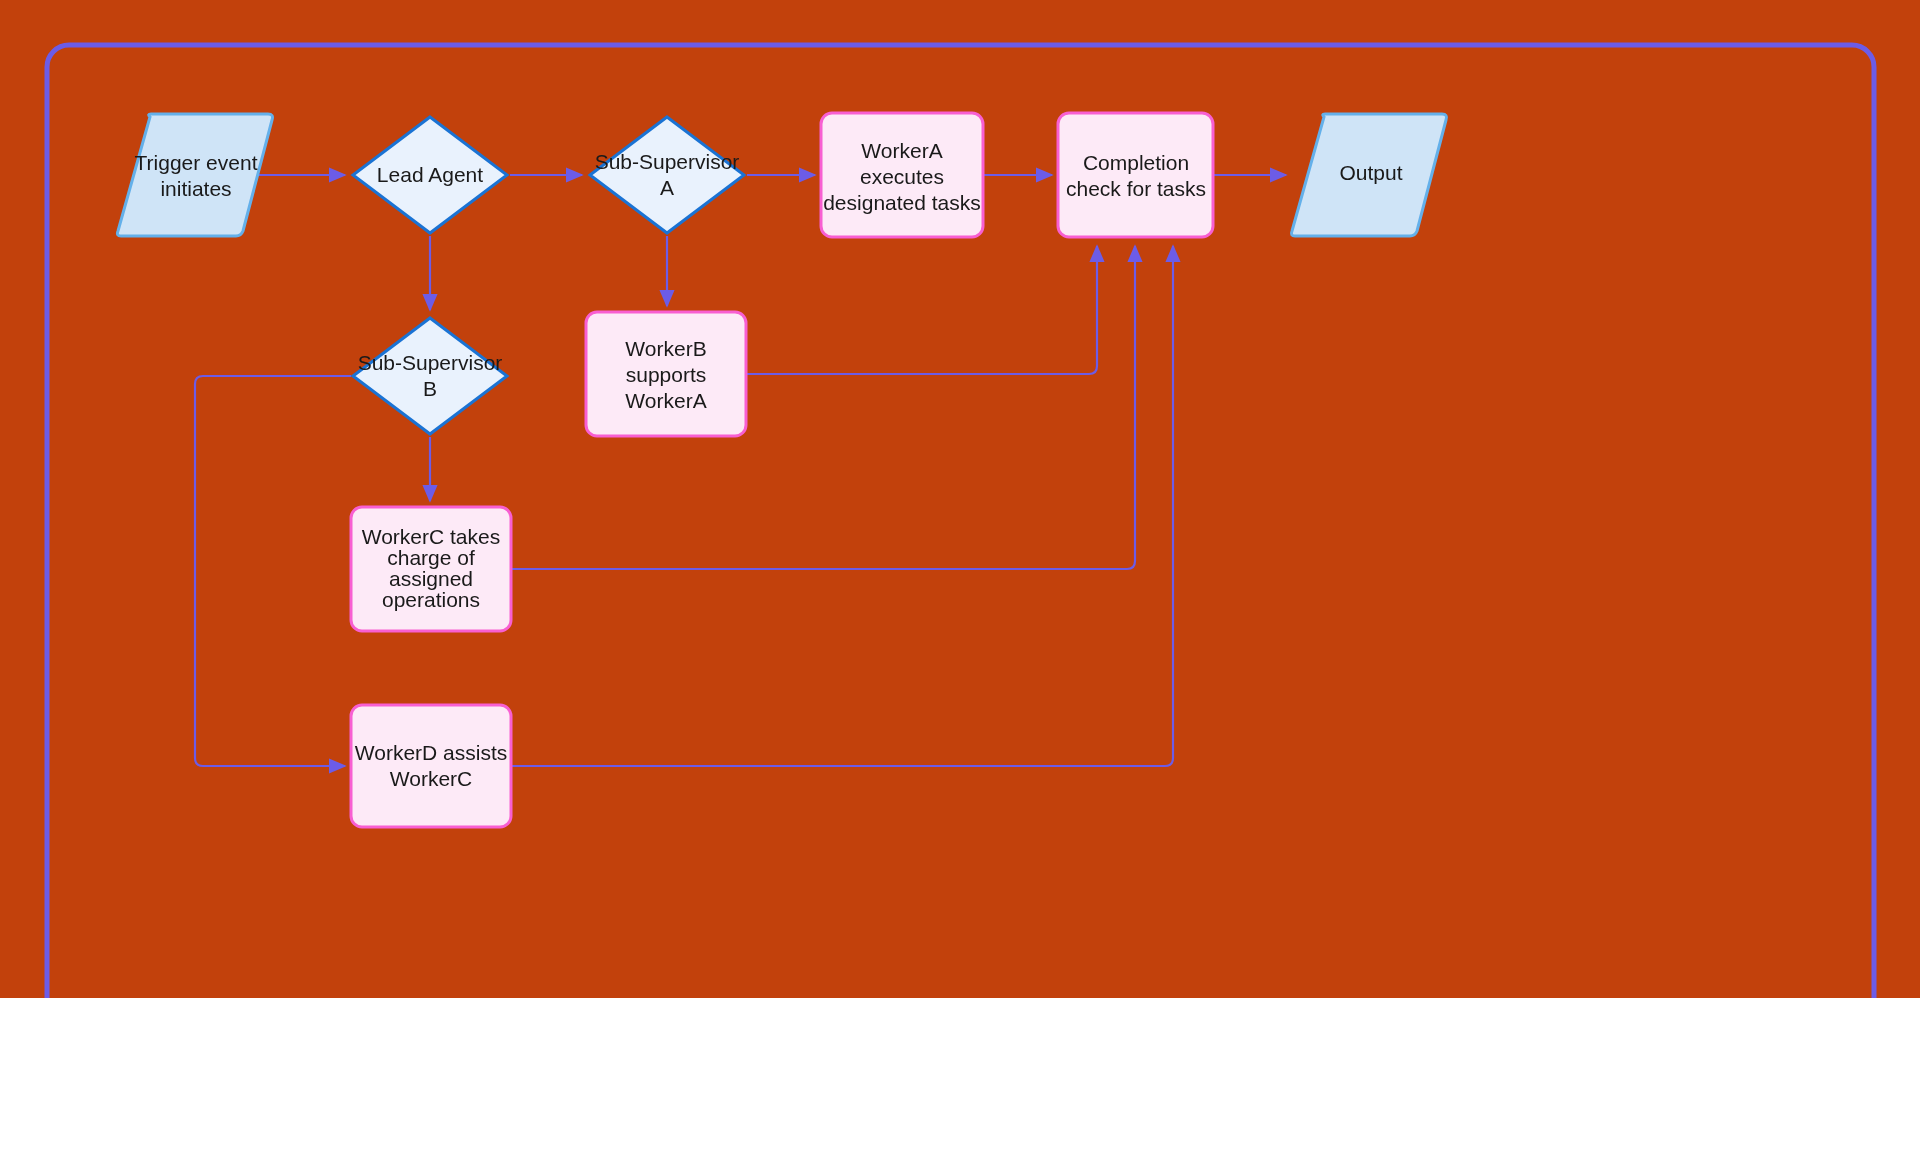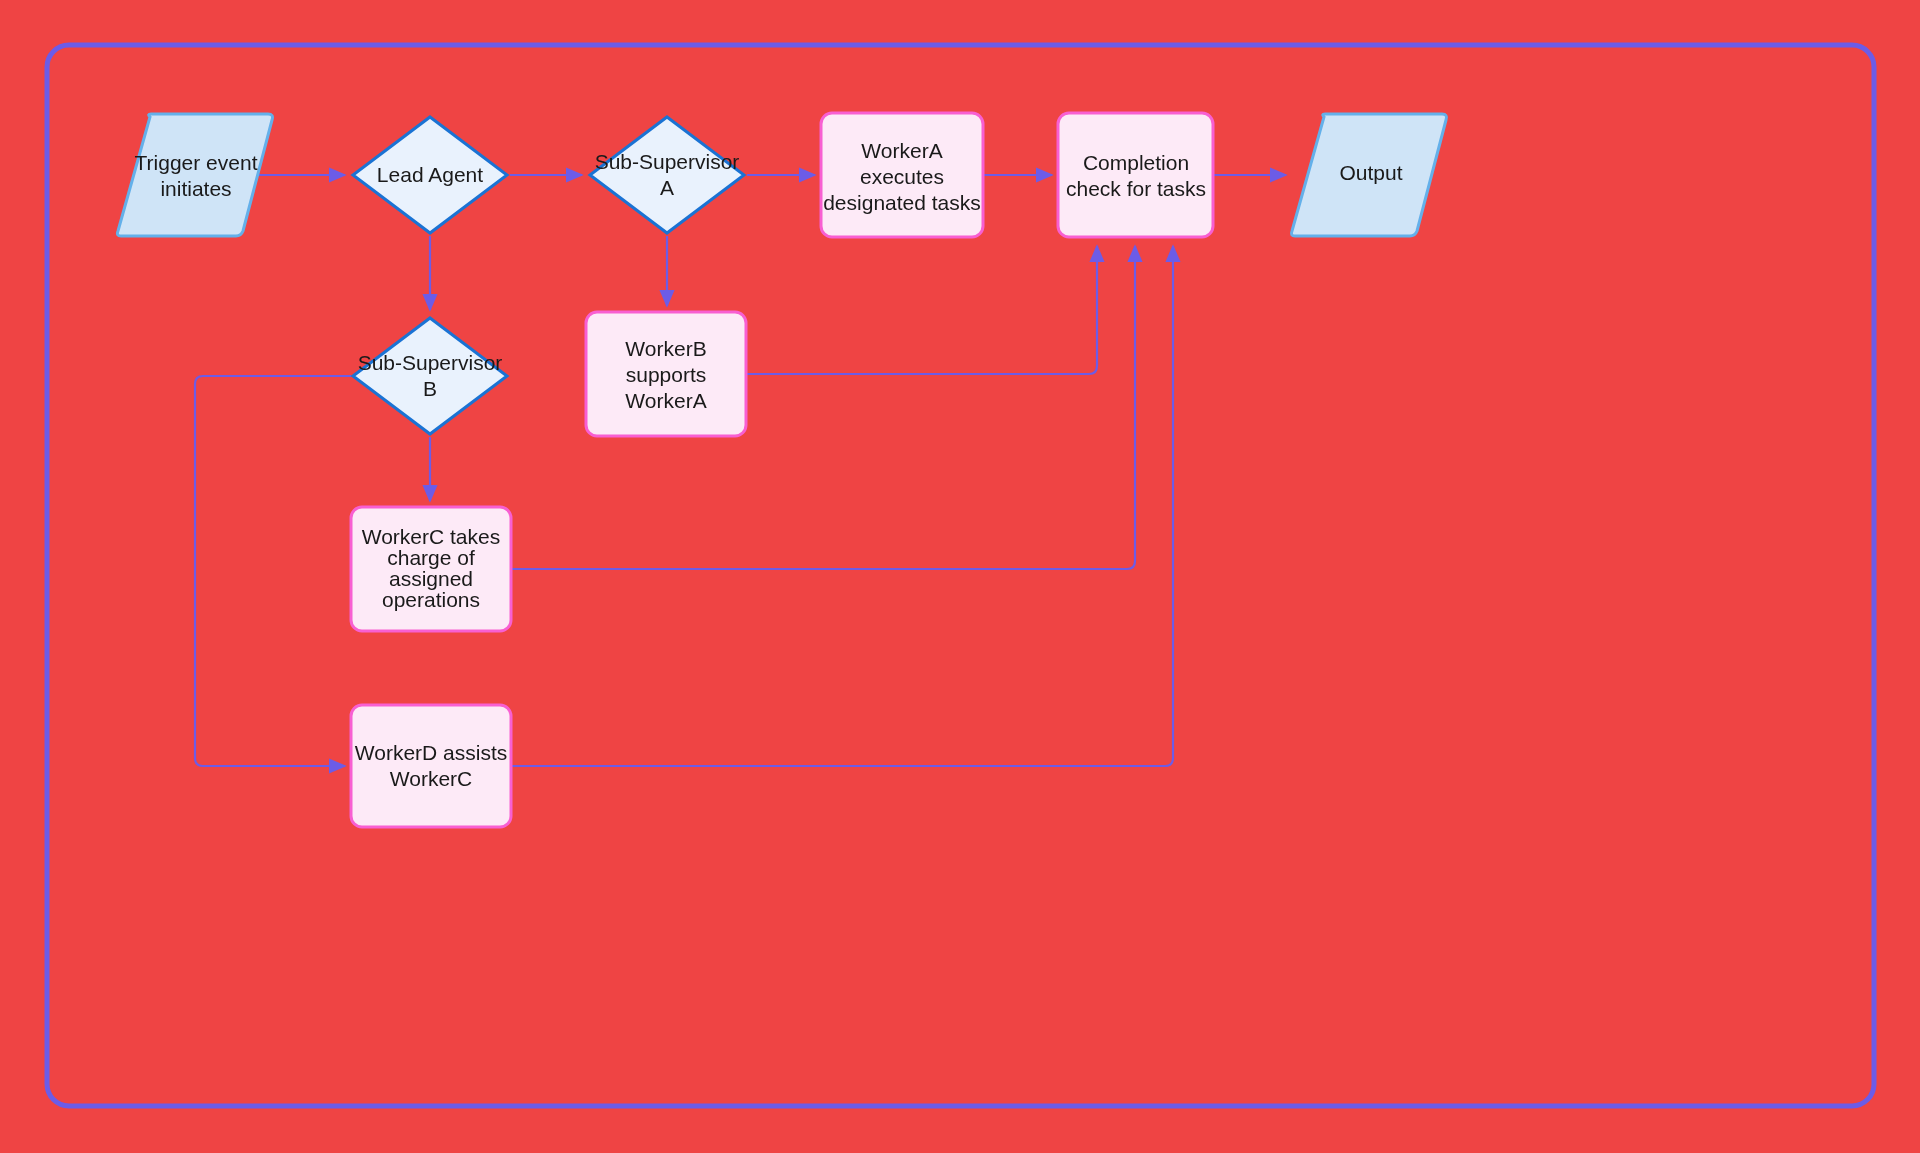--- a/index.html
+++ b/index.html
@@ -3,22 +3,22 @@
 <meta charset="utf-8">
 <style>
   html, body {
     margin: 0;
     padding: 0;
     background: #ffffff;
   }
   #canvas {
     position: relative;
     width: 1920px;
-    height: 1153px;
-    background: #ef4444;
+    height: 998px;
+    background: #c2410c;
     font-family: "Liberation Sans", sans-serif;
     overflow: hidden;
   }
   svg#flow {
     position: absolute;
     top: 0;
     left: 0;
     width: 1920px;
     height: 1153px;
   }

